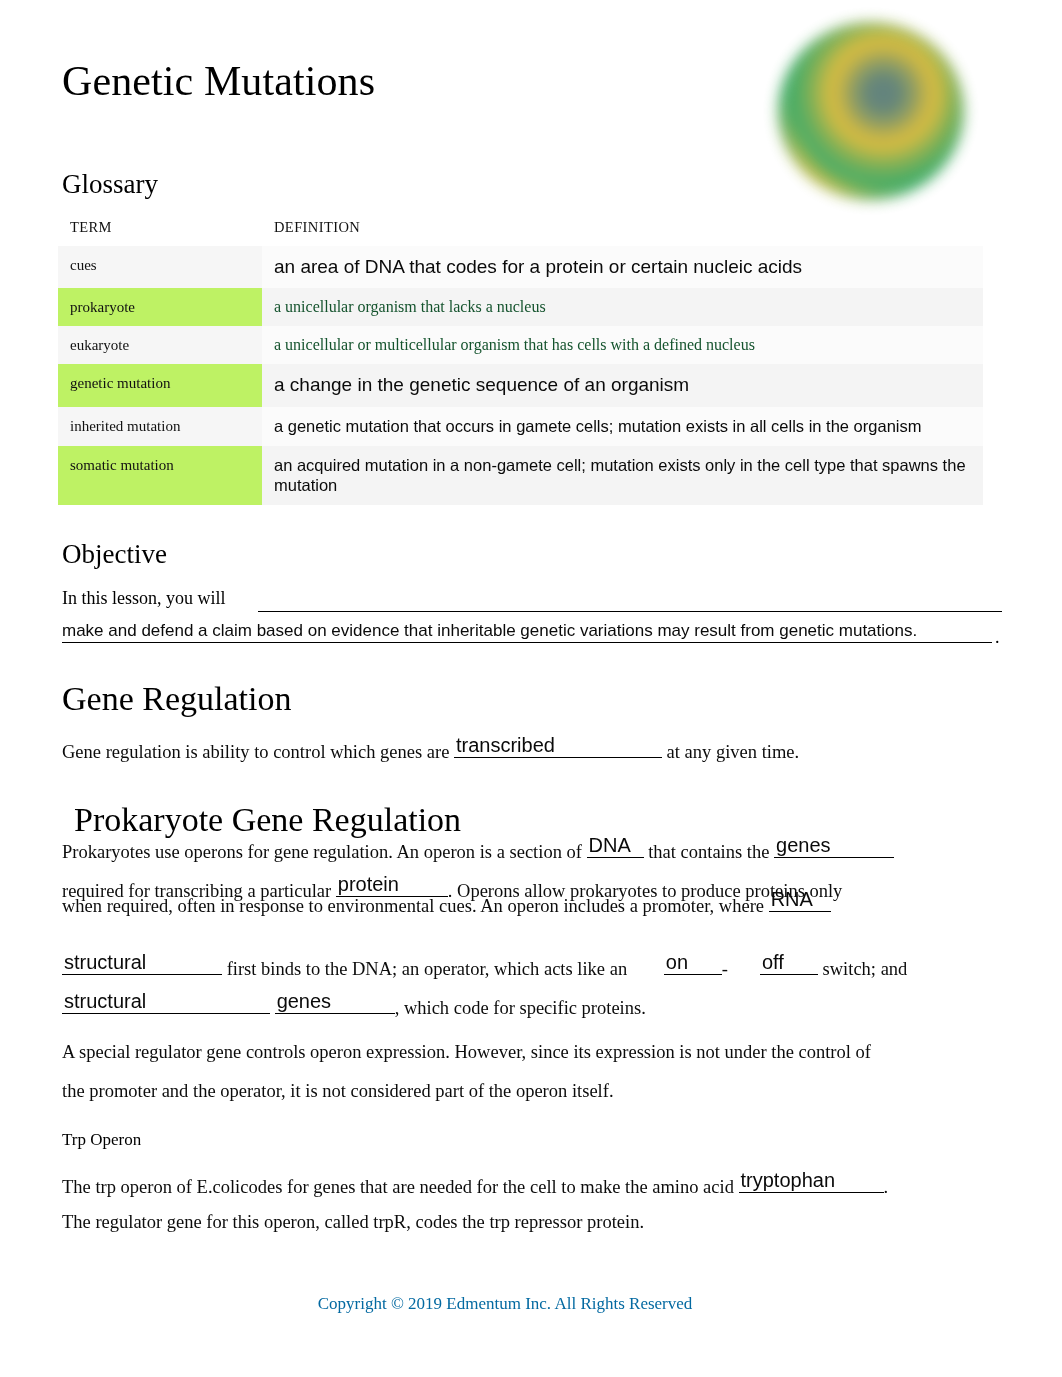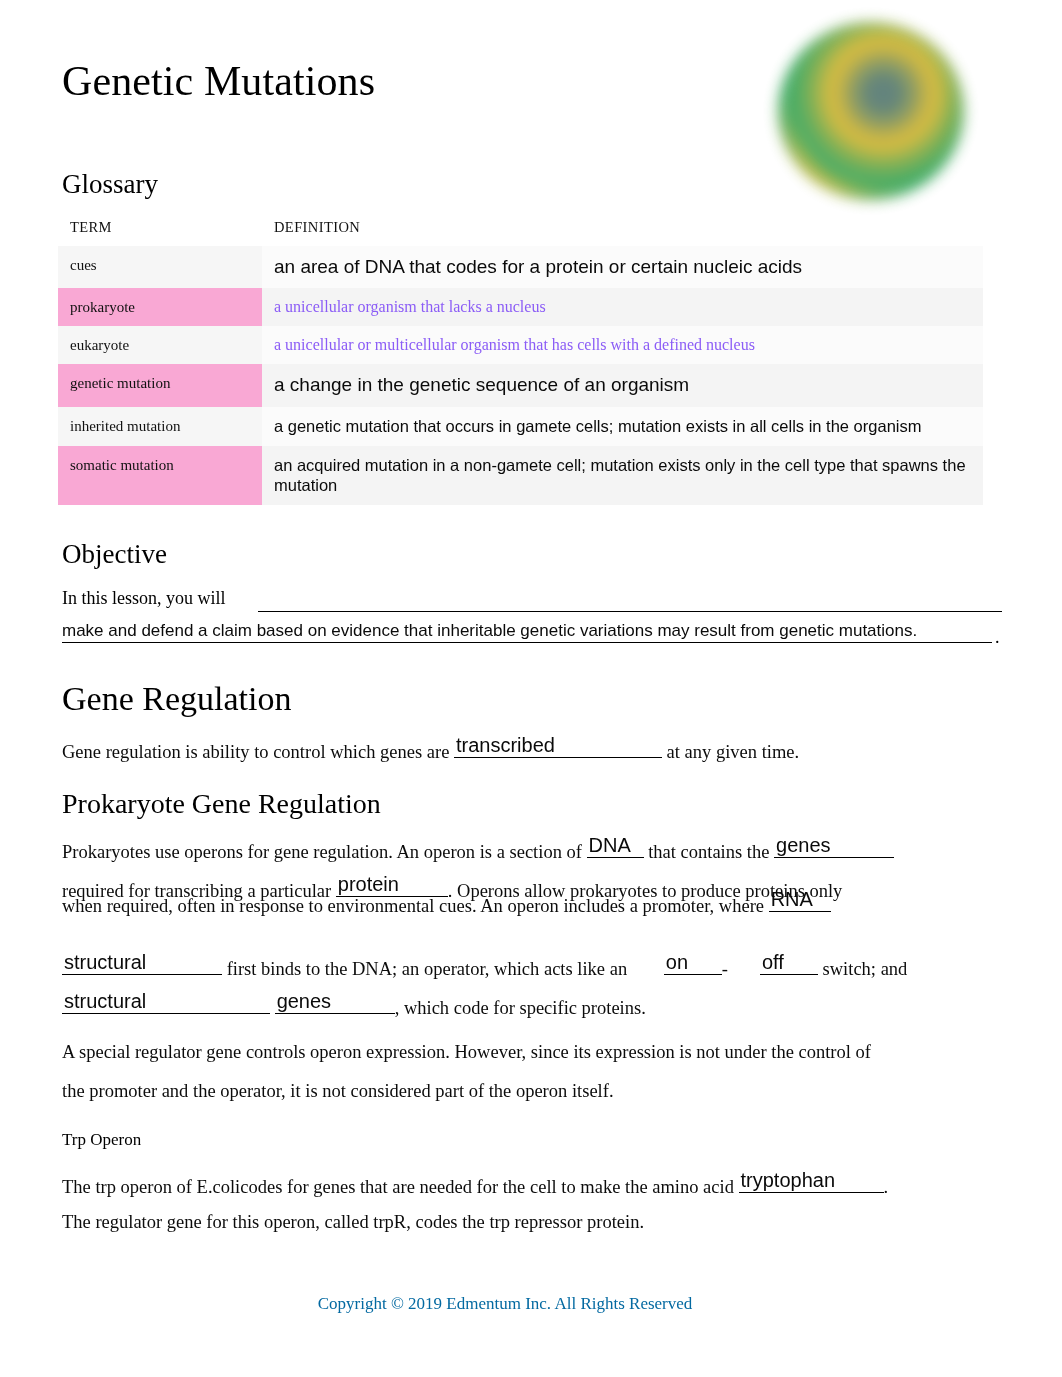--- a/index.html
+++ b/index.html
@@ -70,23 +70,23 @@
     font-size: 34px;
     font-weight: normal;
     margin: 0;
     line-height: 1.1;
   }
 
   .h-sub {
     position: absolute;
     left: 62px;
     top: 789px;
-    font-size: 28px;
-    font-weight: normal;
-    margin: 0;
+    font-size: 34px;
+    font-weight: normal;
+    margin: 12px;
     line-height: 1.1;
   }
 
   .h-small {
     position: absolute;
     left: 62px;
     top: 1131px;
     font-size: 17px;
     font-weight: normal;
     margin: 0;
@@ -107,38 +107,38 @@
   .glossary-wrap td, .glossary-wrap th {
     vertical-align: top;
     padding: 10px 8px 10px 12px;
     border: none;
     text-align: left;
     font-weight: normal;
   }
   .col-term { width: 204px; }
   .row-a td { background: #f4f4f4; }
   .row-b td { background: #fbfbfb; }
-  .row-a td.col-term { background: #f9a8d4; }
+  .row-a td.col-term { background: #bef264; }
   .row-b td.col-term { background: #f6f6f6; }
 
   .th-label {
     font-size: 14.5px;
     font-family: "Liberation Serif", "DejaVu Serif", serif;
     letter-spacing: 0.4px;
     color: #111;
   }
   .term-txt {
     font-size: 15px;
     font-family: "Liberation Serif", "DejaVu Serif", serif;
     color: #111;
   }
   .def-serif {
     font-size: 16px;
     font-family: "Liberation Serif", "DejaVu Serif", serif;
-    color: #8b5cf6;
+    color: #14532d;
   }
   .def-hand {
     font-size: 19px;
     font-family: "Liberation Sans", "DejaVu Sans", sans-serif;
     color: #0a0a0a;
     line-height: 1.18;
   }
   .def-hand.sm {
     font-size: 16.5px;
   }

